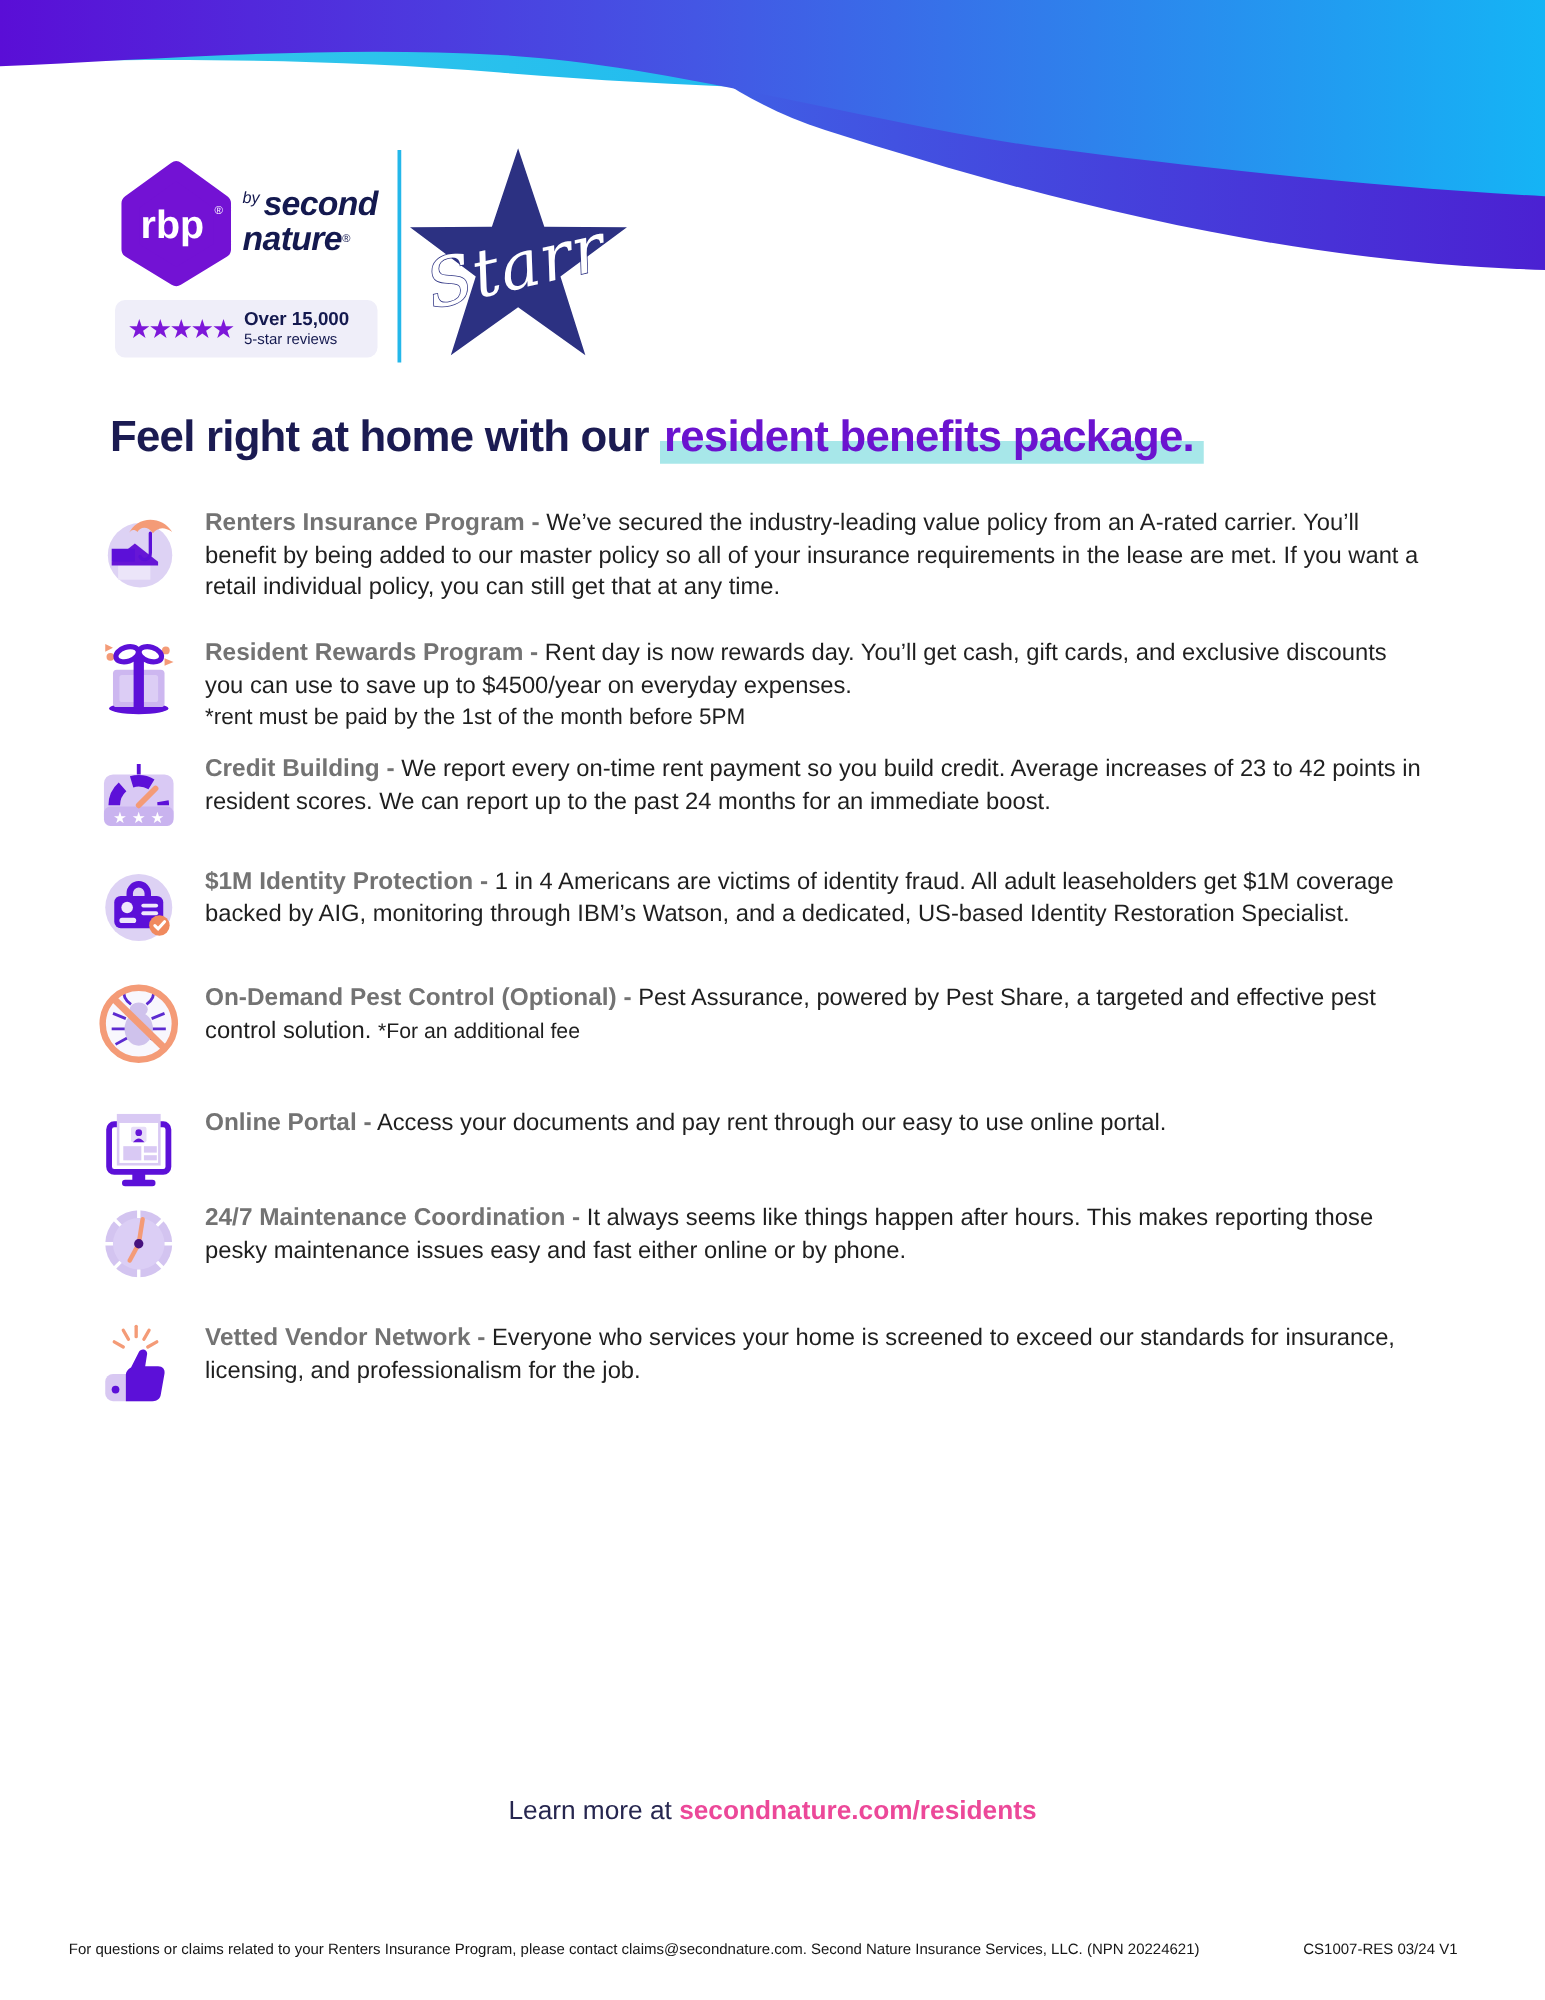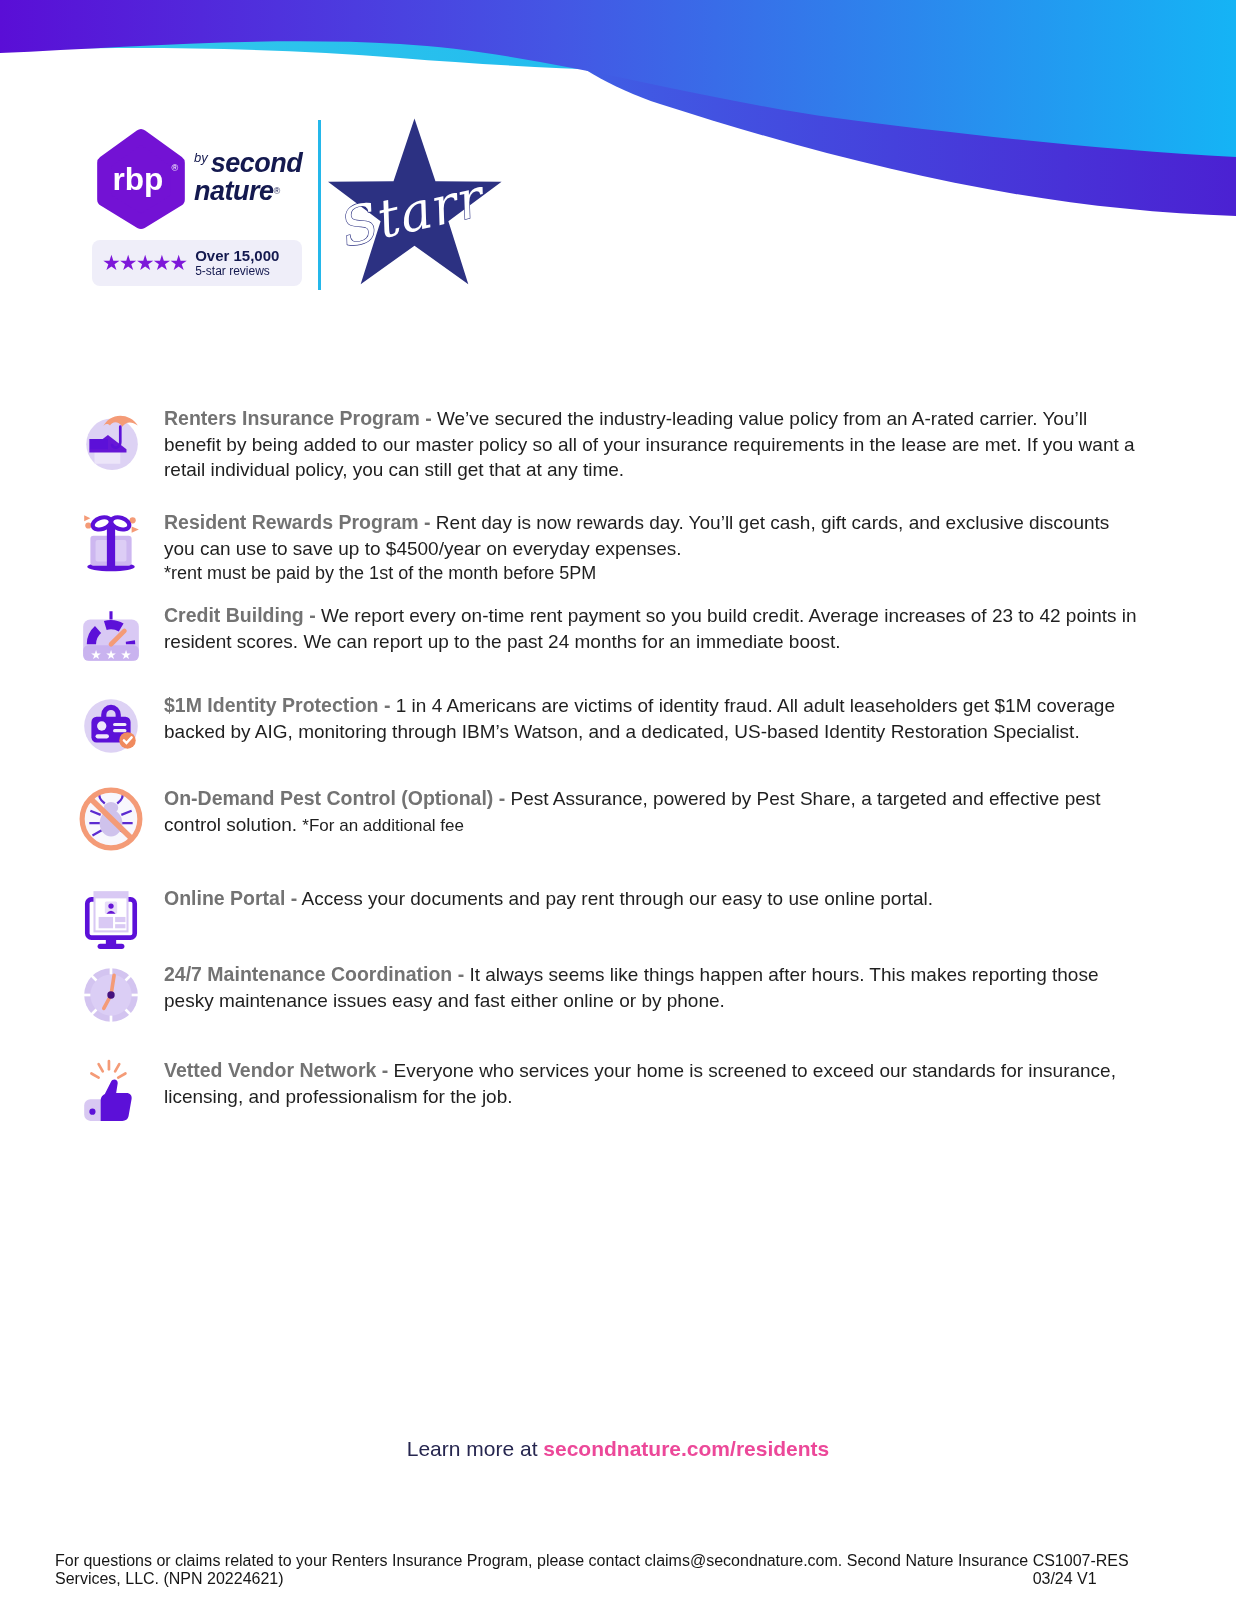--- a/index.html
+++ b/index.html
@@ -36,21 +36,21 @@
   .b-icon svg{display:block;}
   .b-text{margin:0;font-size:19px;line-height:25.5px;color:#1f1f1f;width:980px;}
   .b-title{font-weight:700;font-size:19.5px;color:#737373;}
   .b-note{display:block;font-size:18px;}
   .b-inline-note{font-size:17px;}
 
   
   .learn-more{position:absolute;top:1437px;left:0;width:100%;text-align:center;font-size:21px;color:#26264f;}
   .learn-more .link{color:#ec4899;font-weight:800;}
   .fineprint{position:absolute;top:1552px;left:55px;right:70px;display:flex;justify-content:space-between;
-             font-size:16px;color:#161616;}
+             font-size:12px;color:#161616;}
 </style>
 </head>
 <body>
 
 <div class="page">
 
   <svg class="hdr-svg" width="1236" height="250" viewBox="0 0 1236 250">
     <defs>
       <linearGradient id="gMain" x1="0" y1="0" x2="1" y2="0">
         <stop offset="0" stop-color="#5a0ed6"></stop>
@@ -97,20 +97,21 @@
     </span>
   </div>
 
   <div class="divider"></div>
 
   <svg class="star-logo" width="175" height="184" viewBox="0 0 172 180">
     <polygon points="85,8 105.6,69.7 170.6,70.2 118.3,108.8 137.9,170.8 85,133 32.1,170.8 51.7,108.8 0,70.2 64.4,69.7" fill="#2c3182"></polygon>
     <text x="12" y="118" transform="rotate(-13 85 100)" font-size="52" font-style="italic" font-family="DejaVu Serif, serif" fill="#ffffff" stroke="#2c3182" stroke-width="1.2" paint-order="stroke" letter-spacing="1">Starr</text>
   </svg>
 
+  <h1><span>Feel right at home with our </span><span class="hl">resident benefits package.</span></h1>
 
   <div class="benefit" style="top:406px">
     <div class="b-icon">
       <svg width="66" height="66" viewBox="0 0 64 64">
         <circle cx="33" cy="37" r="25" fill="#ddd2f4"></circle>
         <rect x="16" y="40" width="25" height="16" fill="#ece5f9"></rect>
         <polygon points="11,42 29,28 47,42 47,45 11,45" fill="#6616d6"></polygon>
         <rect x="11" y="32" width="18" height="10" fill="#5c10d8"></rect>
         <path d="M24 21 C30 6 50 6 58 19 C51 14 46 16 43 20 C39 14 33 15 31 19 C28 16 25 18 24 21 Z" fill="#f49b77"></path>
         <path d="M41 20 L41 35 C41 41 35 42 33 38" stroke="#5c10d8" stroke-width="2.6" fill="none" stroke-linecap="round"></path>

